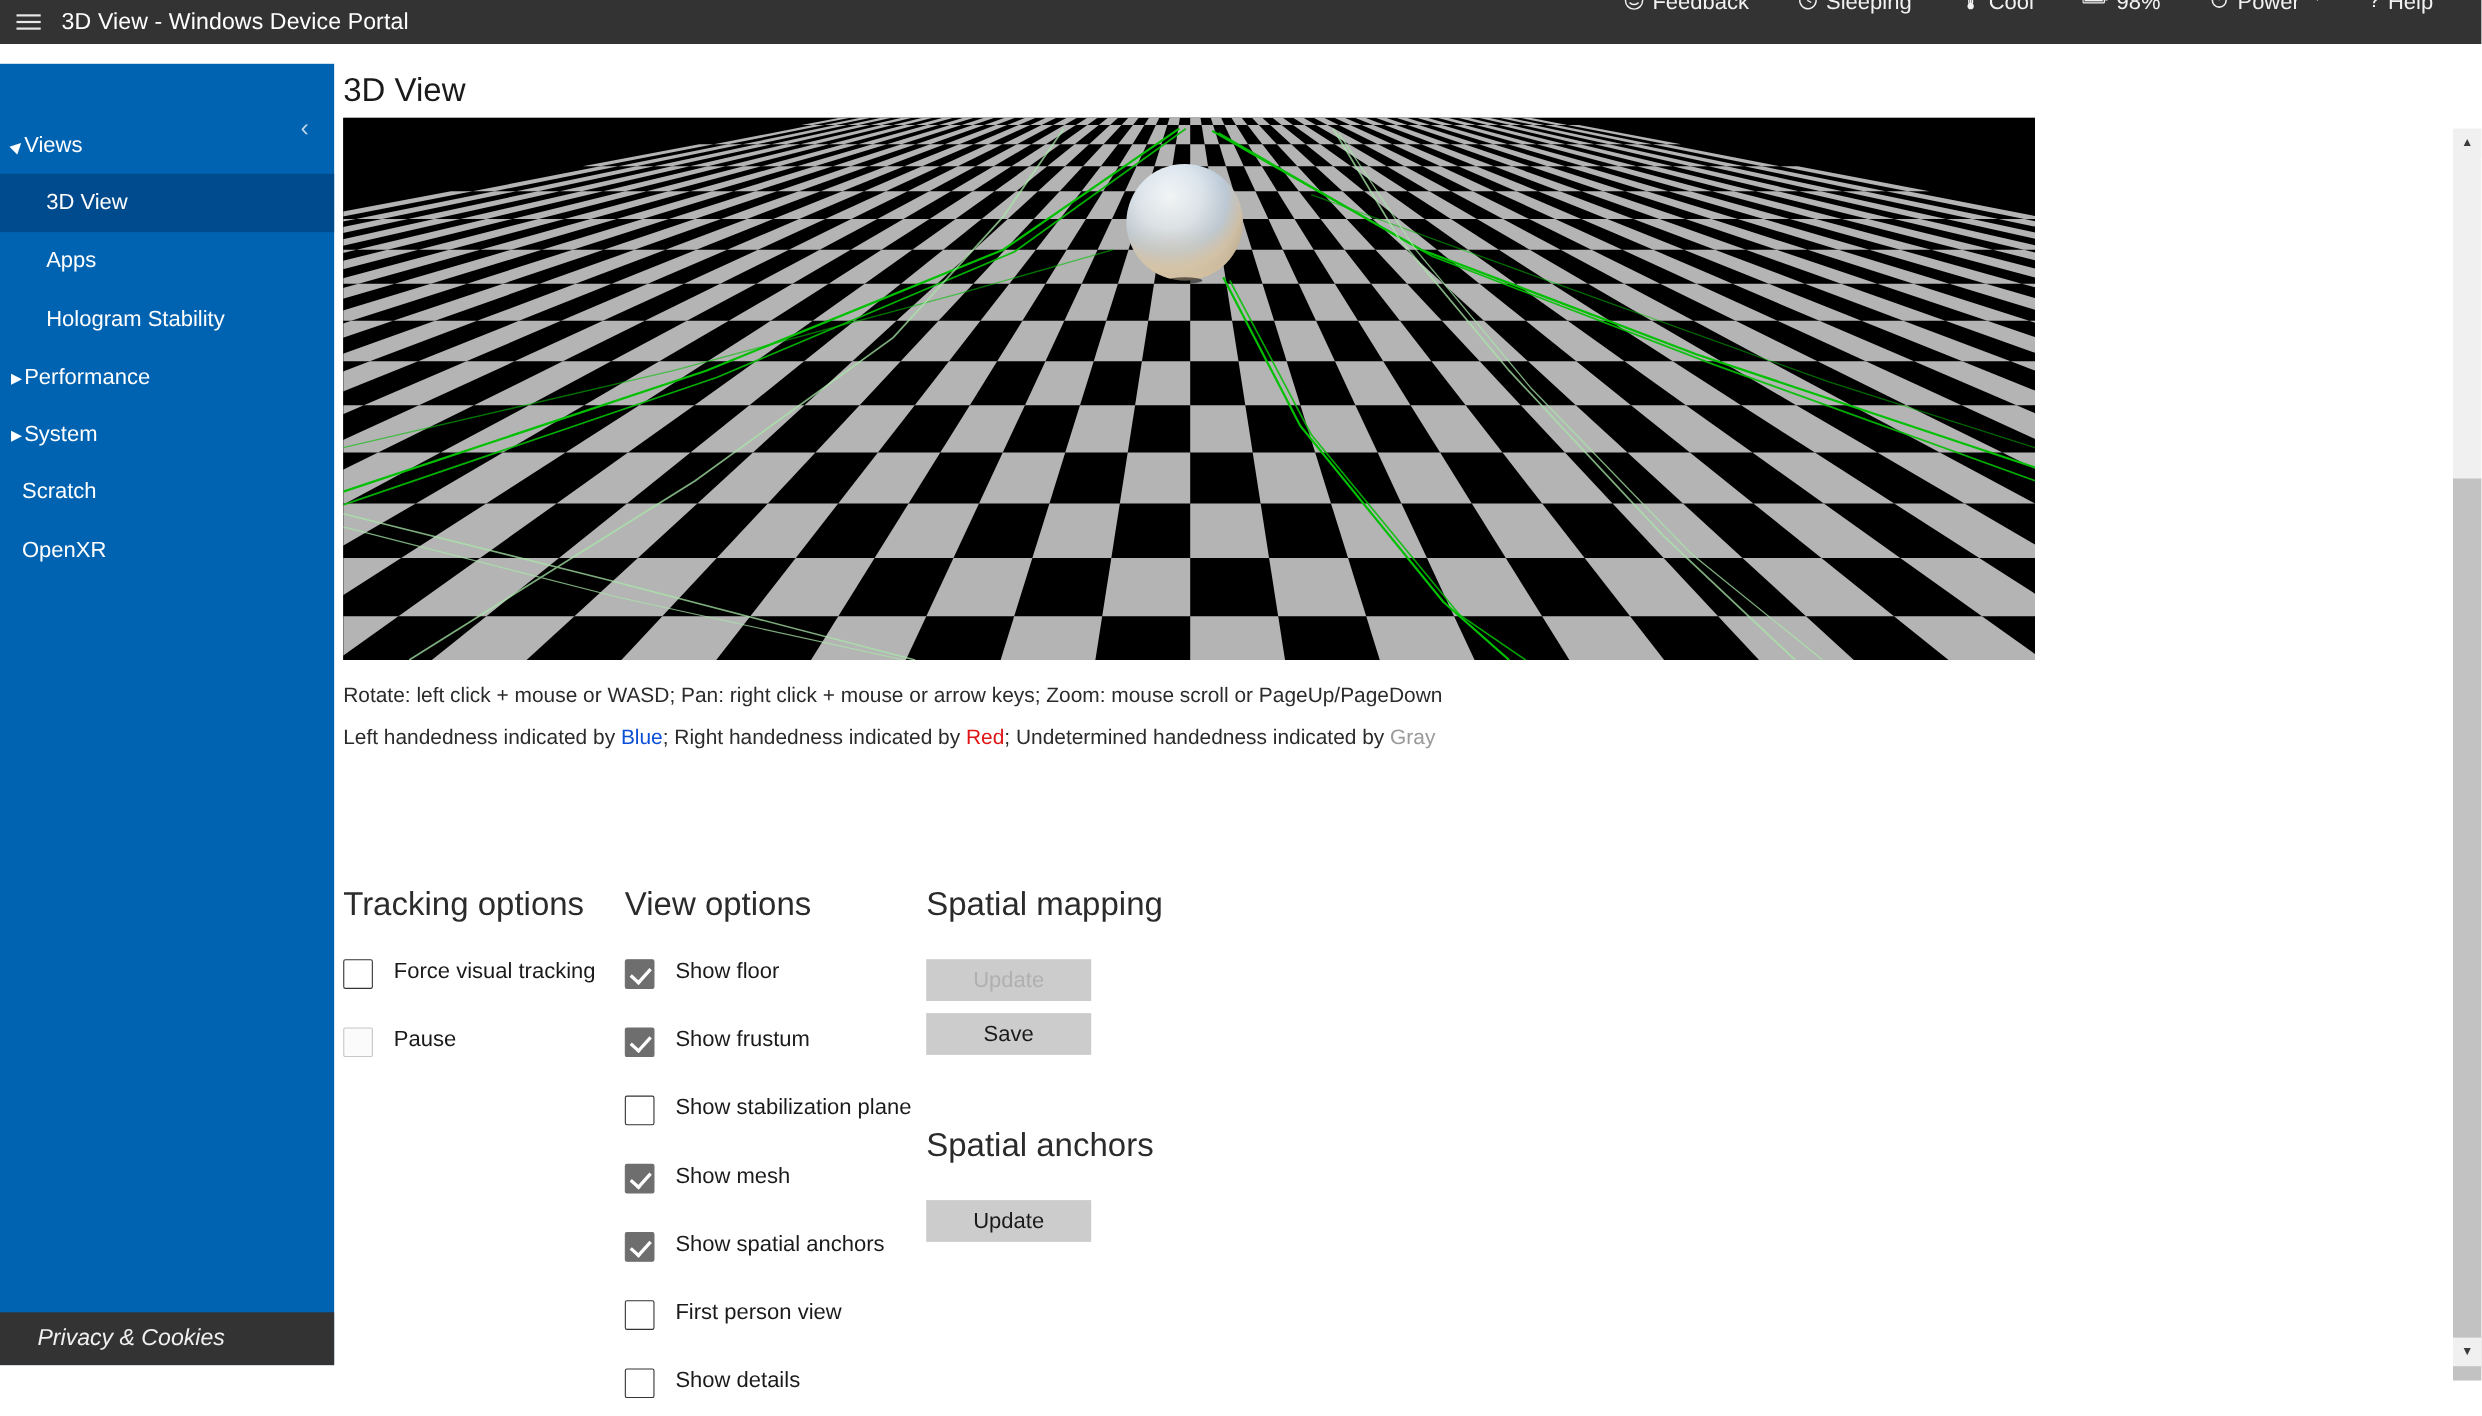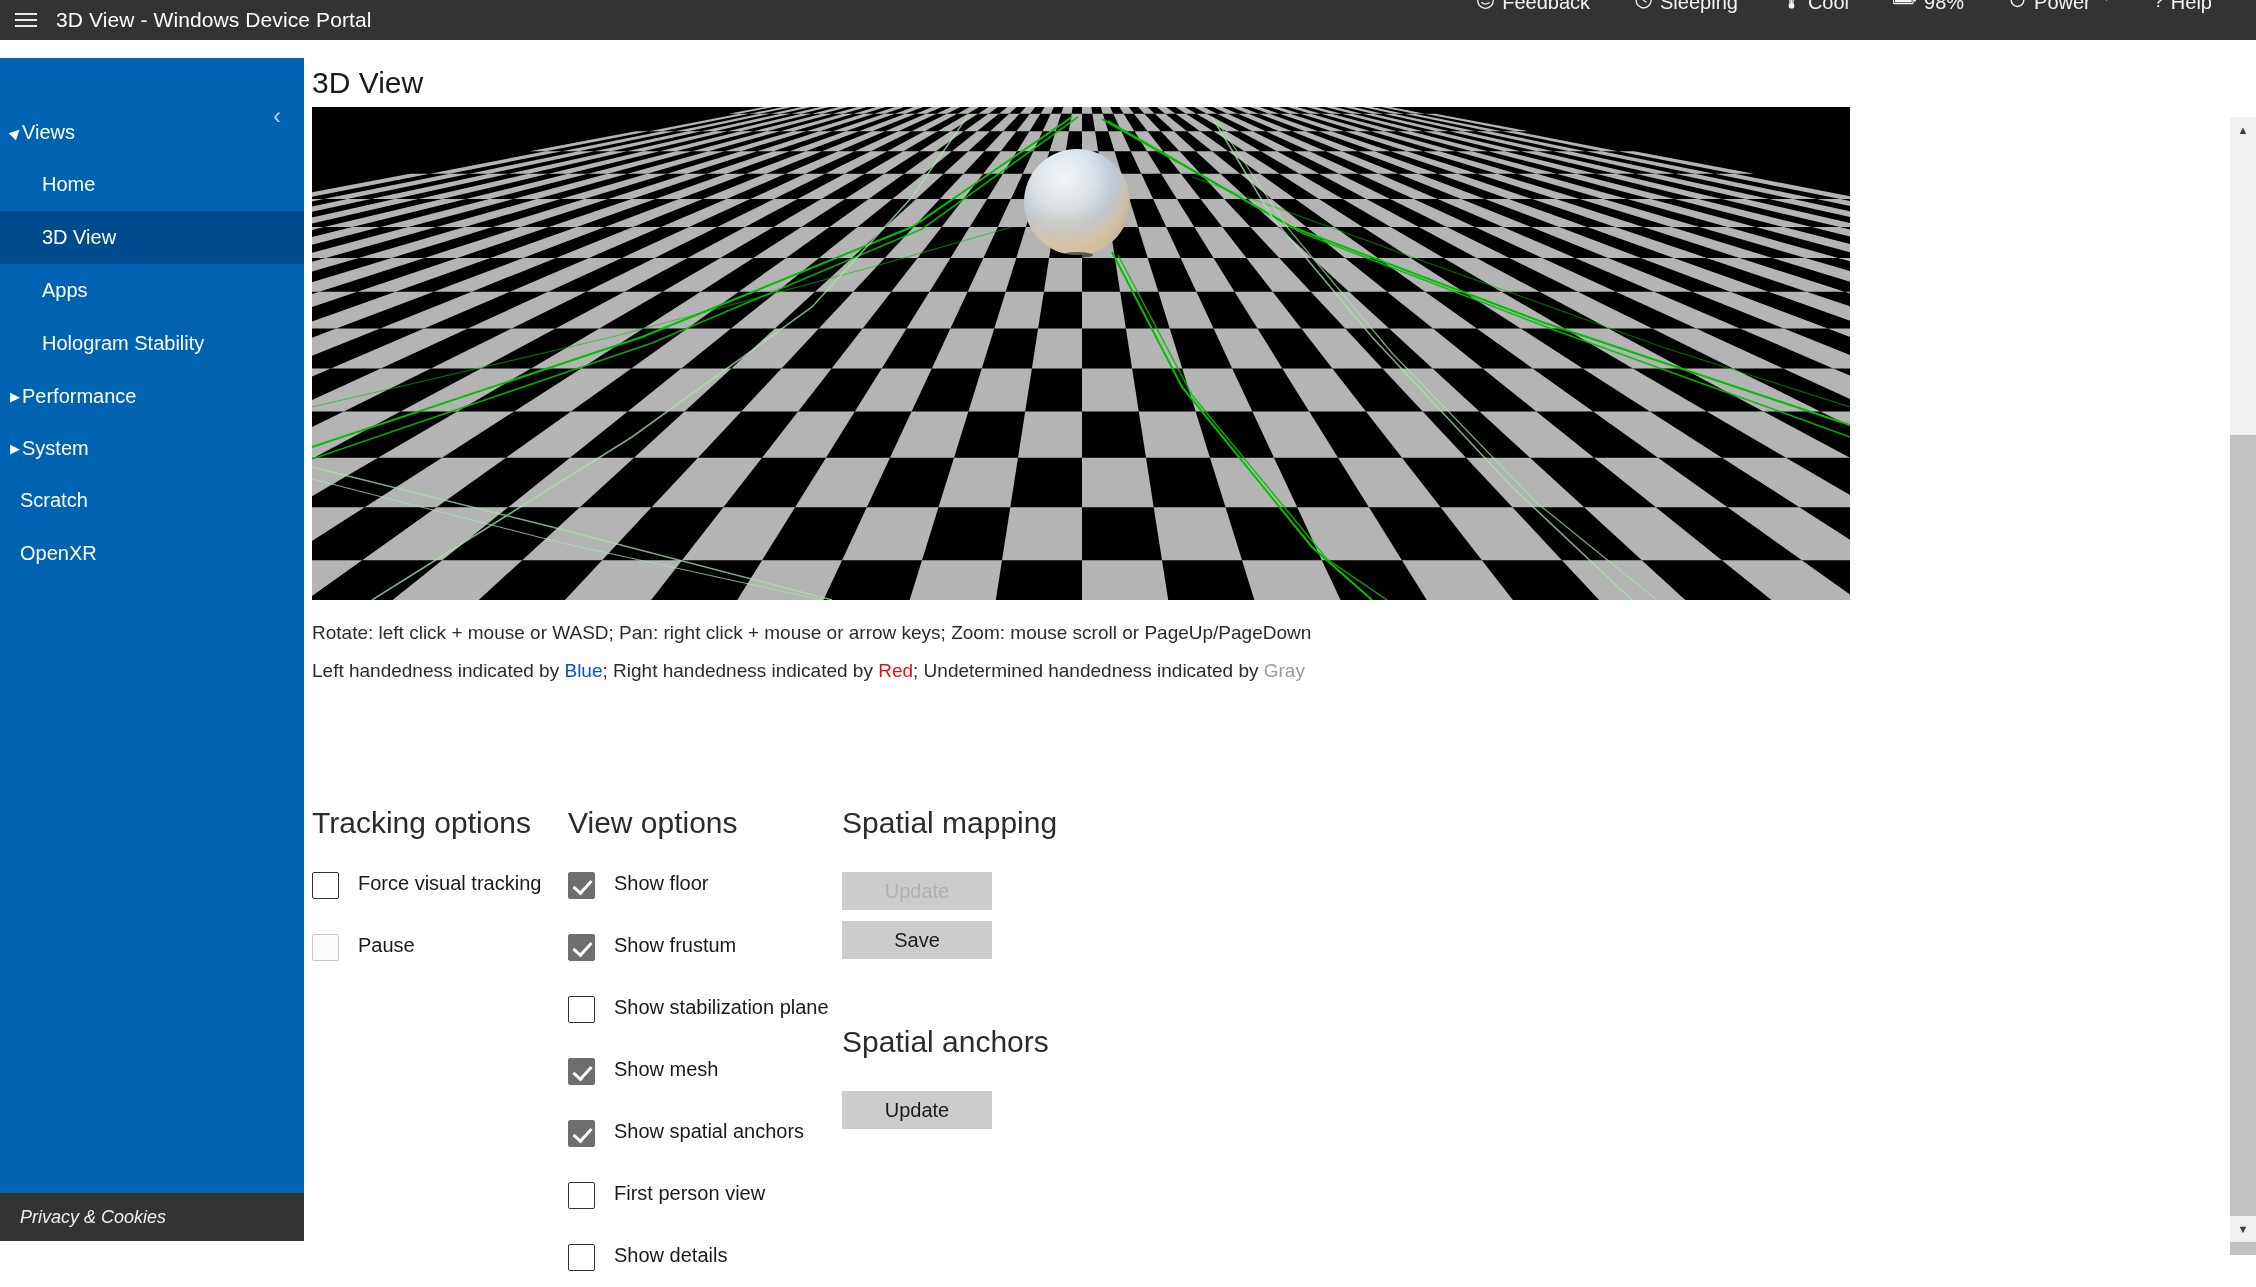--- a/index.html
+++ b/index.html
@@ -60,21 +60,21 @@
   .tri.expanded { transform: rotate(-45deg); }
   .nav-item {
     display:flex; align-items:center; height:53px; padding-left:42px;
     font-size:20px; color:#ffffff; cursor:pointer;
   }
   .nav-item.top-level { padding-left:20px; }
   .nav-item.selected { background:#004b8d; }
   .privacy {
     position:absolute; left:0; bottom:0; width:304px; height:48px;
     background:#333333; color:#f0f0f0; display:flex; align-items:center;
-    padding-left:20px; font-size:18px; font-style:italic; cursor:pointer;
+    padding-left:34px; font-size:21px; font-style:italic; cursor:pointer;
   }
 
   
   .content {
     position:absolute; left:304px; top:58px;
     width:1952px; height:1229px; background:#ffffff; overflow:hidden;
   }
   .page-title {
     position:absolute; left:8px; top:8px;
     font-size:30px; color:#1a1a1a; font-weight:400;
@@ -234,23 +234,20 @@
   <div class="sidebar">
     <div class="collapse-btn">‹</div>
 
     <div class="nav">
 
       <div class="nav-group-header">
         <span class="tri expanded">▶</span>
         <span>Views</span>
       </div>
 
-      <div class="nav-item">
-        <span>Home</span>
-      </div>
       <div class="nav-item selected">
         <span>3D View</span>
       </div>
       <div class="nav-item">
         <span>Apps</span>
       </div>
       <div class="nav-item">
         <span>Hologram Stability</span>
       </div>
 

